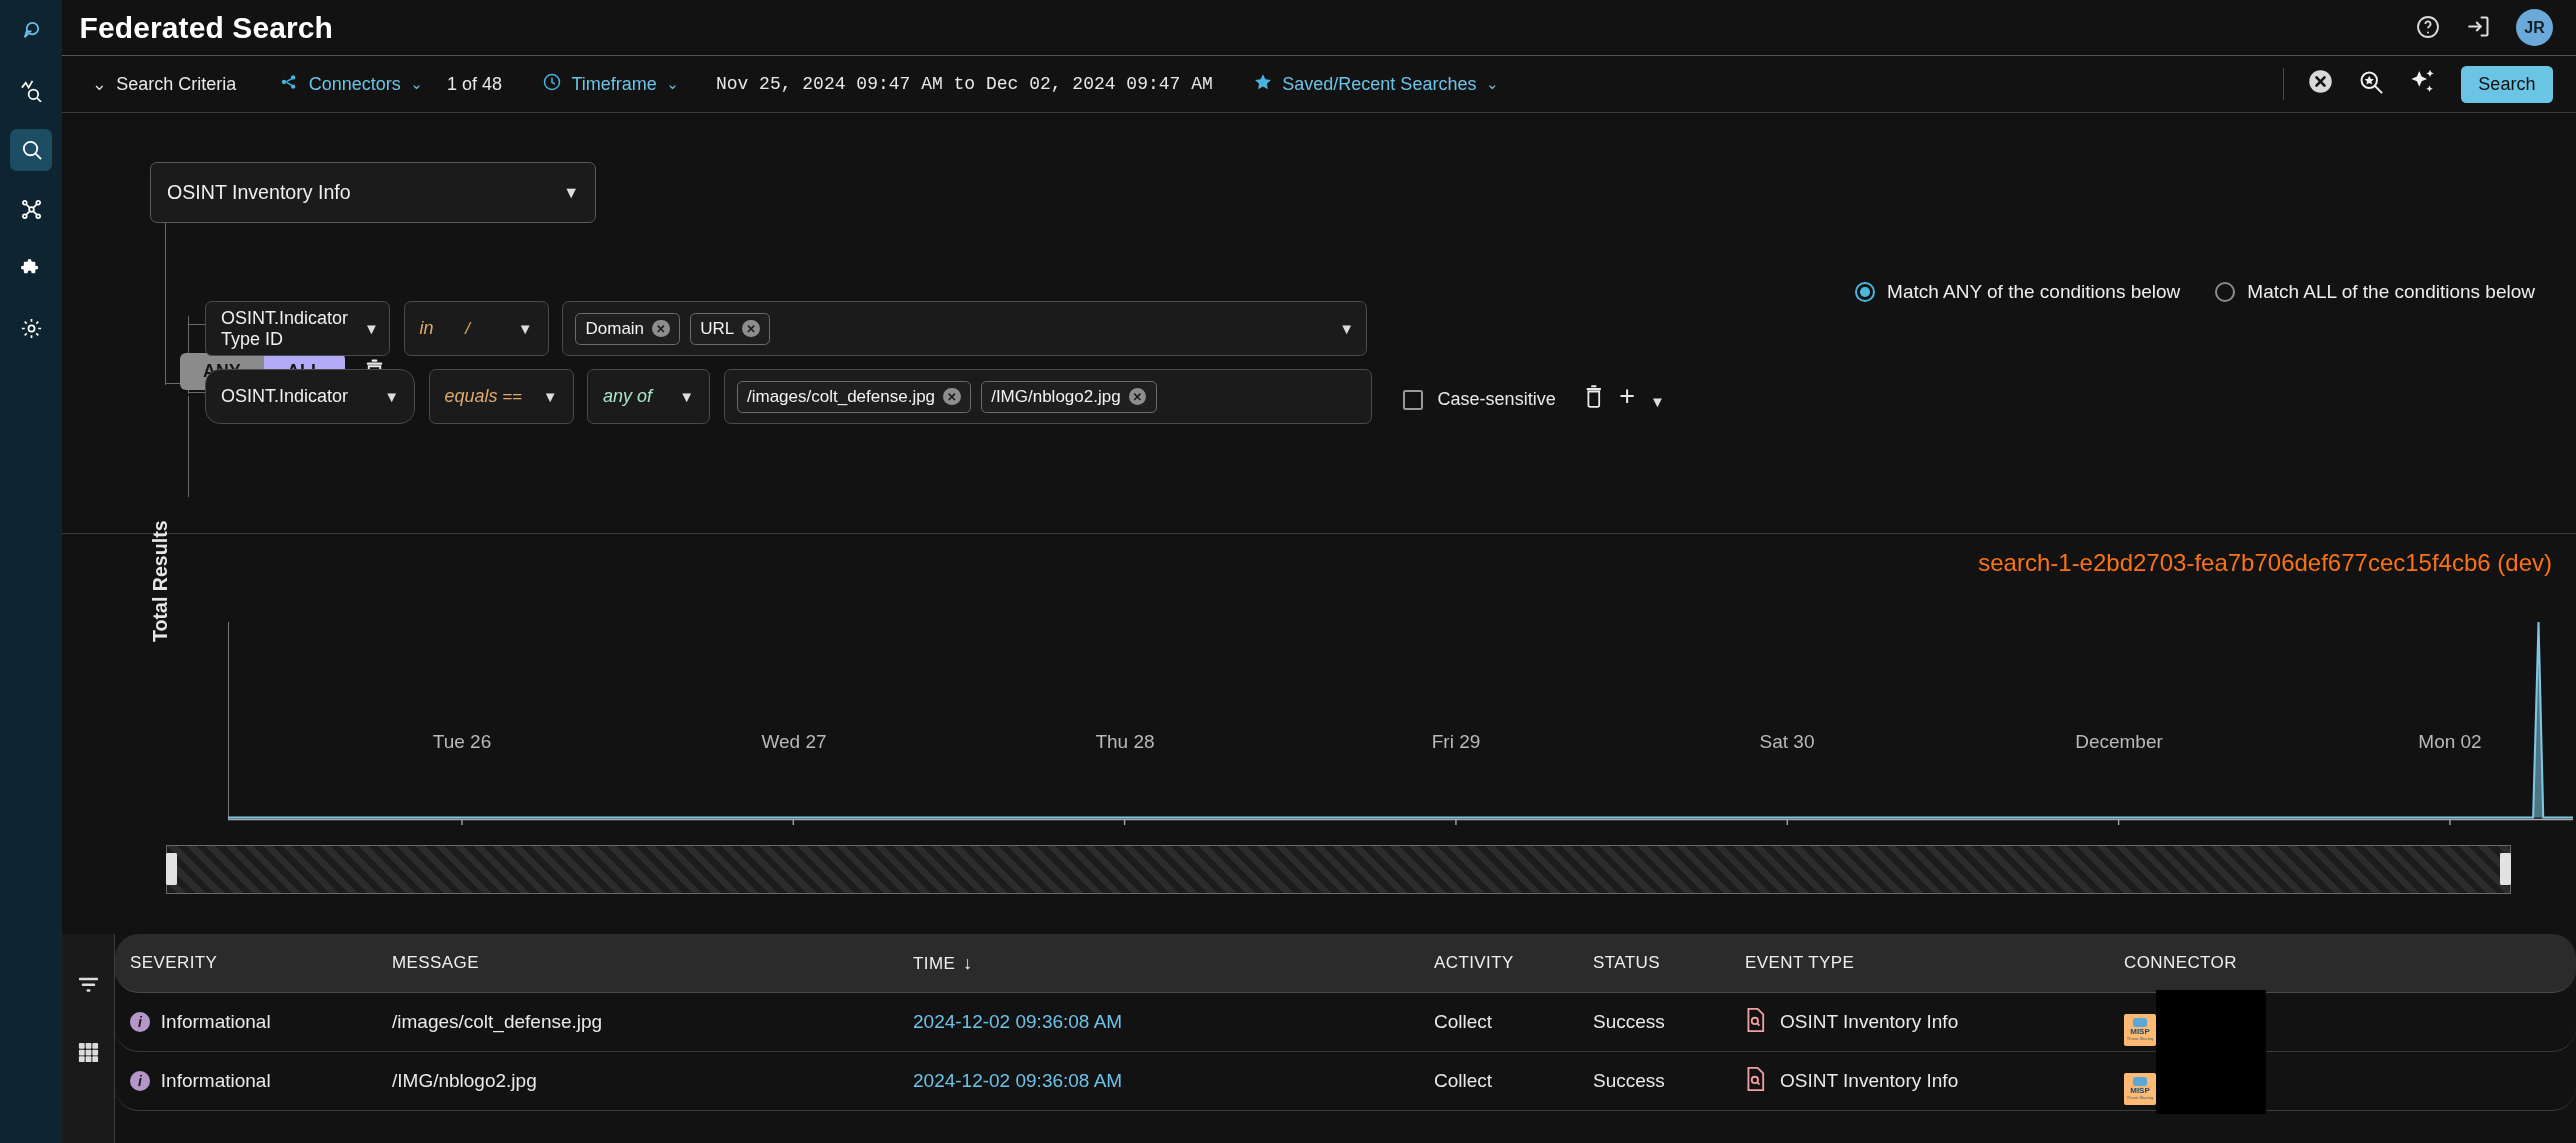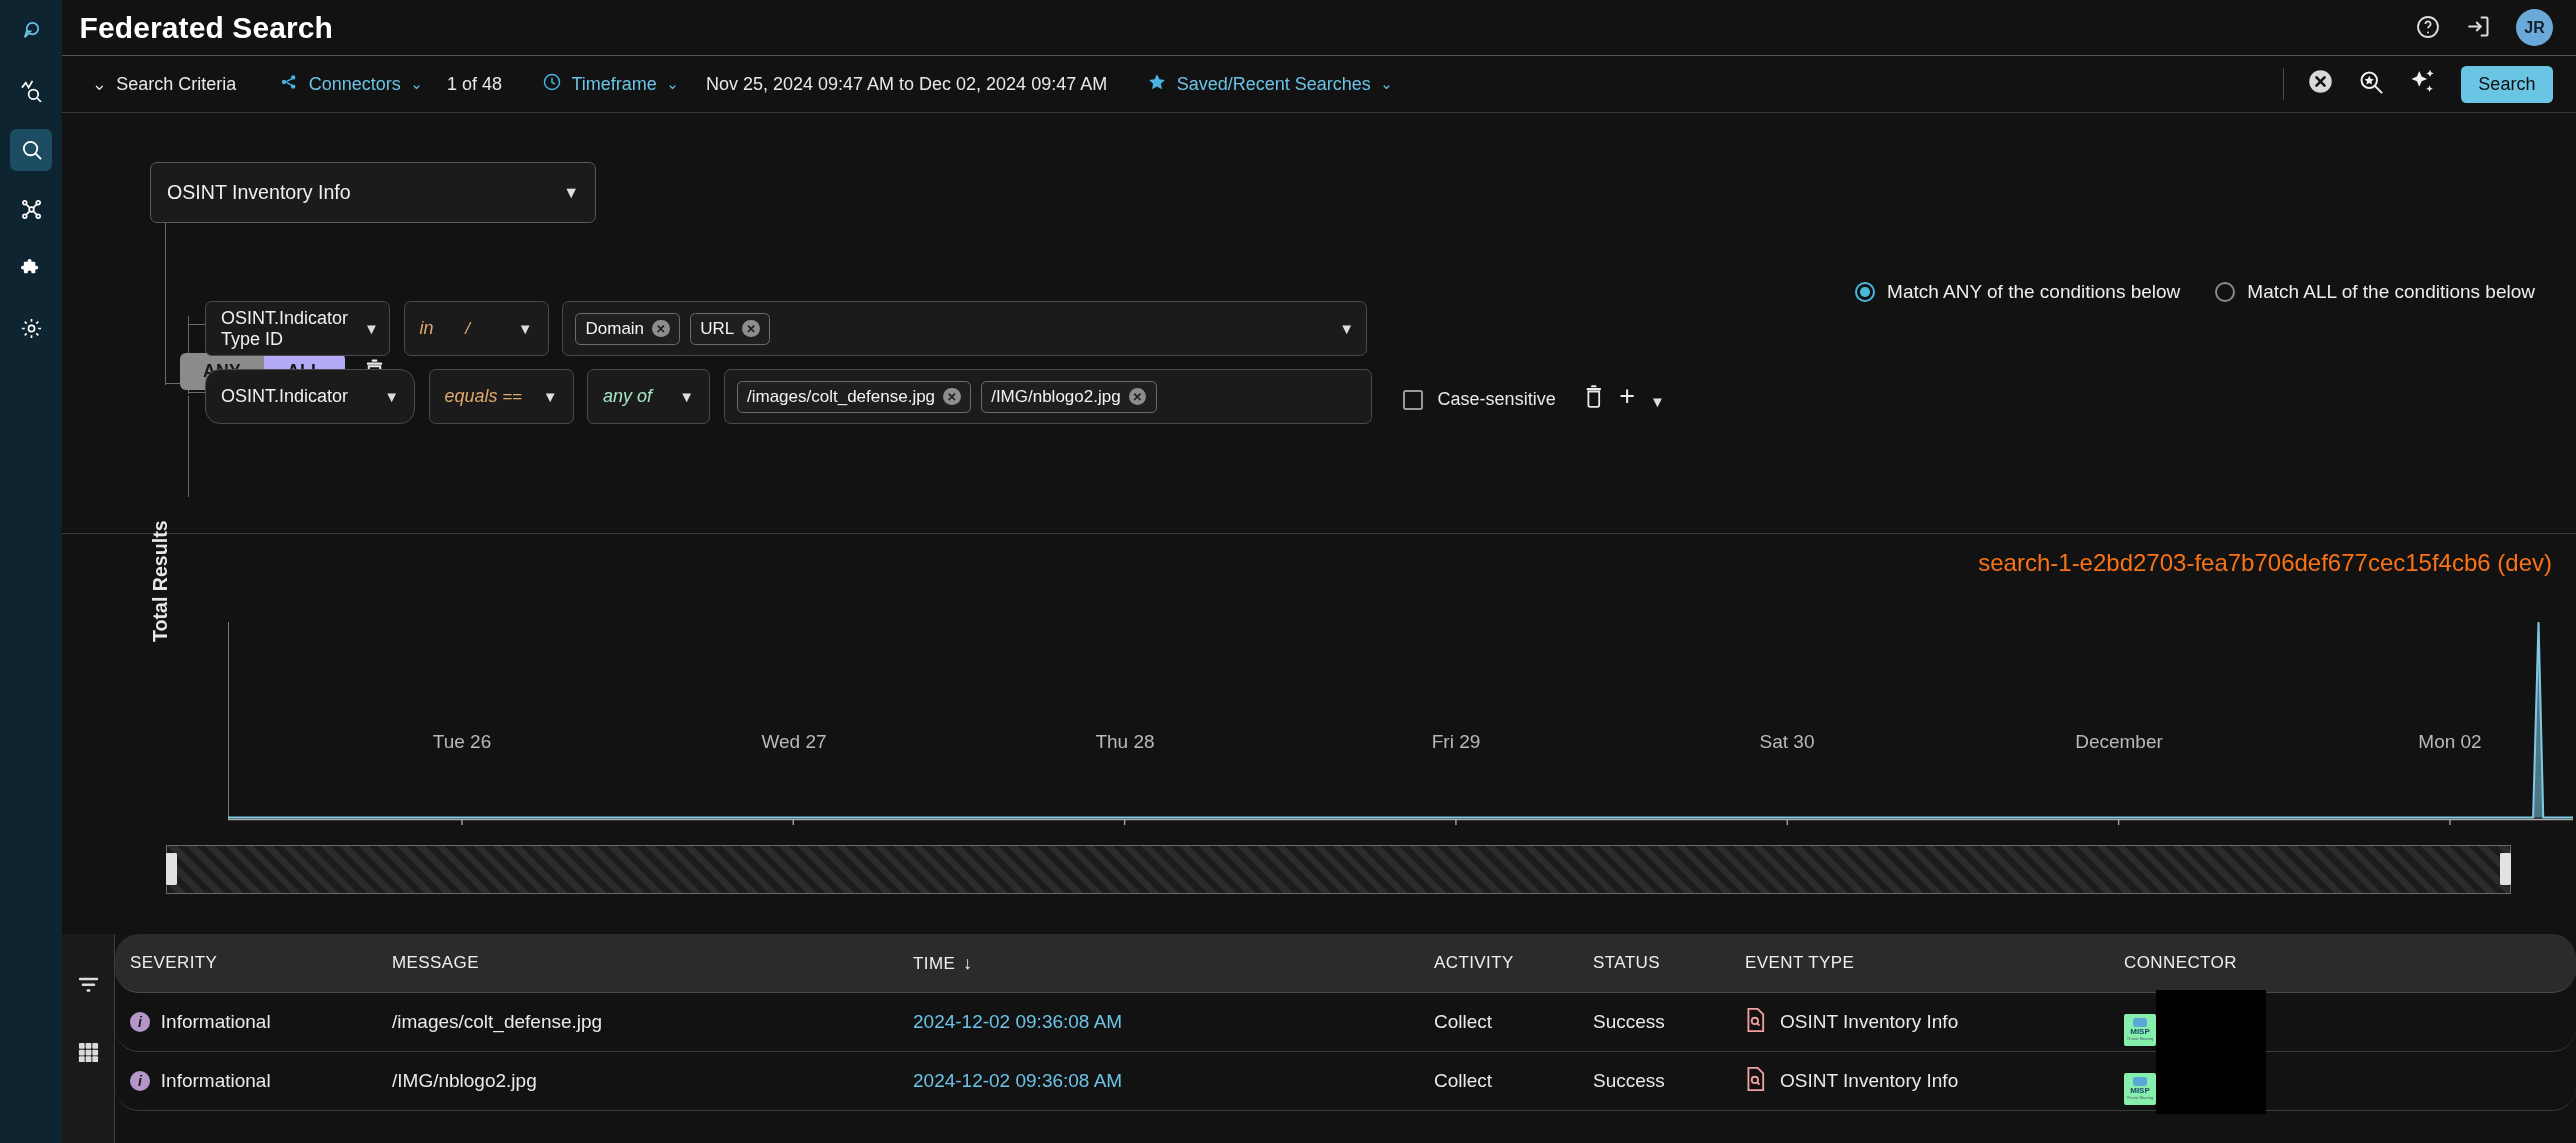--- a/index.html
+++ b/index.html
@@ -238,21 +238,21 @@
   .c-evt   { width:379px; display:flex; align-items:center; gap:13.5px; }
   .c-conn  { width:379px; display:flex; align-items:center; gap:0px; }
   .time-link { color:#6cc3e8; }
   .sev-icon {
     width:20px; height:20px; border-radius:50%;
     background:#b497c8; color:#1a1a1a;
     display:flex; align-items:center; justify-content:center;
     font-size:14px; font-weight:700; font-style:italic;
   }
   .misp-tile {
-    width:32px; height:32px; background:#86efac; border-radius:2px;
+    width:32px; height:32px; background:#fdba74; border-radius:2px;
     display:flex; flex-direction:column; align-items:center; justify-content:center;
     gap:0.7px;
     margin-top:15px;
   }
   .misp-bubble { width:13.5px; height:8.8px; background:#5aa7d8; border-radius:2.7px; }
   .misp-t1 { font-size:8px; font-weight:700; color:#1b4a6b; line-height:1; }
   .misp-t2 { font-size:4px; color:#4a5a66; line-height:1; }
   .redacted { width:110px; height:65px; background:#000; }
   .sort-arrow { font-size:17.6px; margin-left:8px; }
 </style>
@@ -346,21 +346,21 @@
     <div class="cb-item" style="margin-left:20px;">
       <span>
         <svg width="20" height="20" viewBox="0 0 24 24" fill="none" stroke="#49b4e0" stroke-width="1.8">
           <circle cx="12" cy="12" r="9"></circle>
             <path d="M12 7v5.4l3.4 2"></path>
         </svg>
       </span>
       <span class="cb-link">Timeframe</span>
       <span class="caret">⌄</span>
     </div>
-    <span class="cb-plain" style="margin-left:7px;">Nov 25, 2024 09:47 AM to Dec 02, 2024 09:47 AM</span>
+    <span class="cb-plain" style="margin-left:17px;font-family:Liberation Mono, monospace;">Nov 25, 2024 09:47 AM to Dec 02, 2024 09:47 AM</span>
     <div class="cb-item" style="margin-left:20px;">
       <span>
         <svg width="20" height="20" viewBox="0 0 24 24" fill="#49b4e0">
           <path d="M12 2.6l2.9 6 6.6.9-4.8 4.6 1.2 6.5L12 17.5 6.1 20.6l1.2-6.5L2.5 9.5l6.6-.9z"></path>
         </svg>
       </span>
       <span class="cb-link">Saved/Recent Searches</span>
       <span class="caret">⌄</span>
     </div>
   </div>

